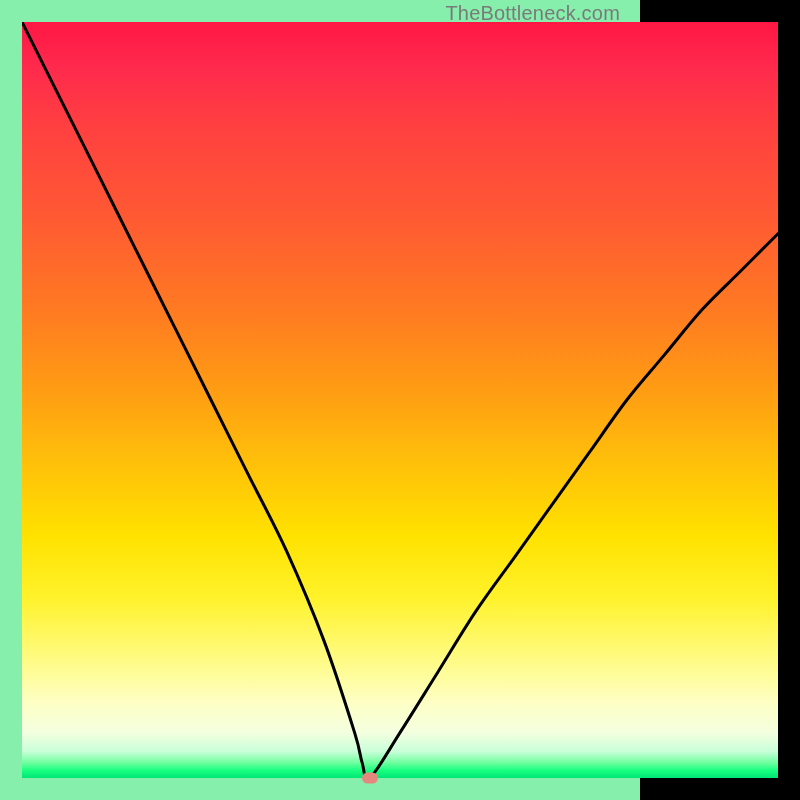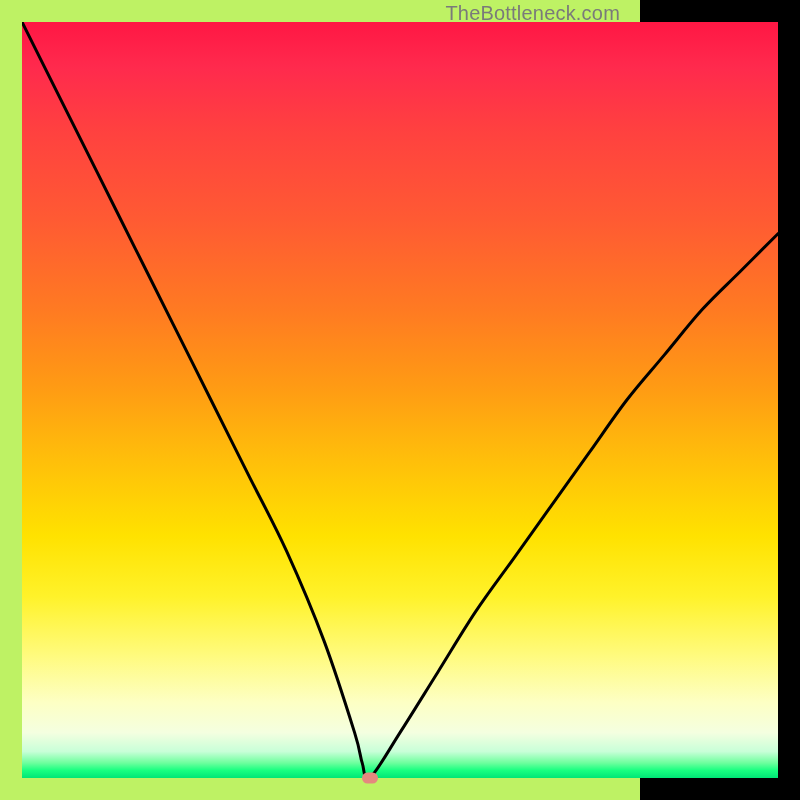--- a/index.html
+++ b/index.html
@@ -8,21 +8,21 @@
     width: 800px;
     height: 800px;
     overflow: hidden;
     background: #000;
     font-family: Arial, Helvetica, sans-serif;
   }
   .frame {
     position: relative;
     width: 640px;
     height: 800px;
-    background: #bef264;
+    background: #86efac;
   }
   .plot {
     position: absolute;
     left: 22px;
     top: 22px;
     width: 756px;
     height: 756px;
     
     background: linear-gradient(
       to bottom,

